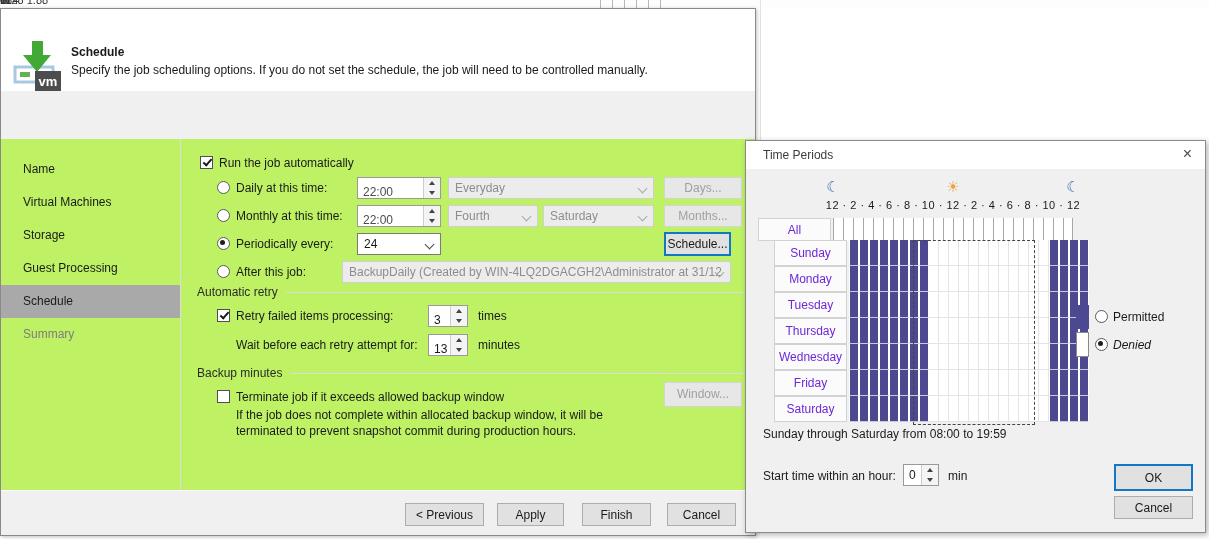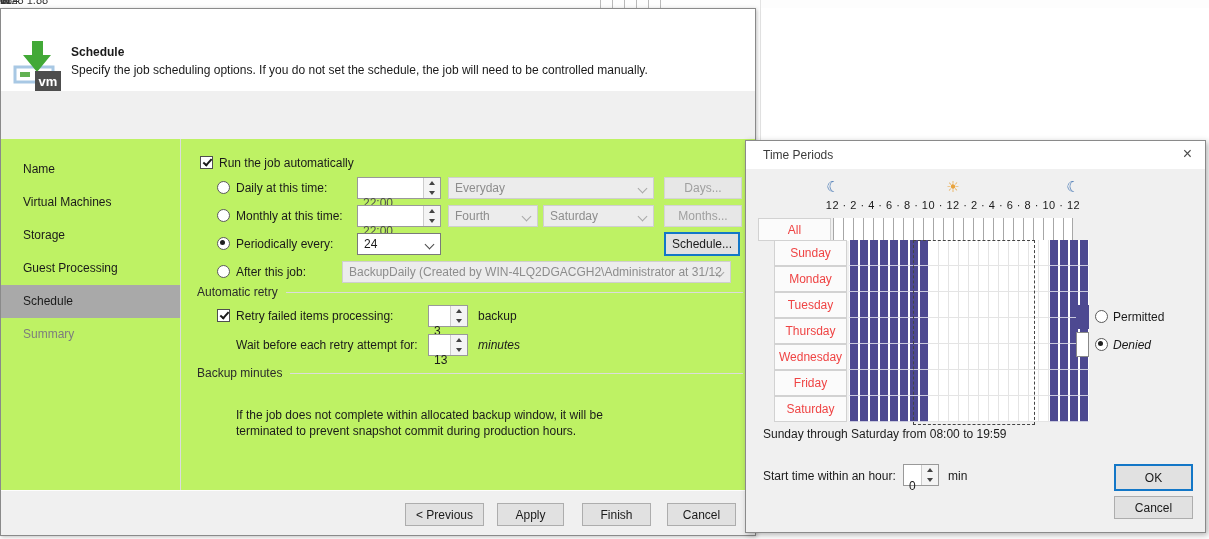--- a/index.html
+++ b/index.html
@@ -28,21 +28,21 @@
   .cb.checked::after{content:"";position:absolute;left:2px;top:2px;width:7px;height:3px;border-left:2px solid #1a1a1a;border-bottom:2px solid #1a1a1a;transform:rotate(-48deg);}
   .rd{position:relative;width:13px;height:13px;background:#fff;border:1px solid #5a5a5a;border-radius:50%;box-sizing:border-box;display:inline-block;}
   .rd.selected::after{content:"";position:absolute;left:2px;top:2px;width:5px;height:5px;border-radius:50%;background:#1f1f1f;}
 
   .dd{position:absolute;height:22px;box-sizing:border-box;background:#fff;border:1px solid #7a7a7a;line-height:20px;padding:0 20px 0 6px;overflow:hidden;white-space:nowrap;}
   .dd .chev{position:absolute;right:7px;top:7px;width:6px;height:6px;border-right:1px solid #4a4a4a;border-bottom:1px solid #4a4a4a;transform:rotate(45deg);}
   .dd.dis{background:#ececec;border-color:#cfcfcf;color:#8d8d8d;}
   .dd.dis .chev{border-color:#a8a8a8;}
 
   .spin{position:absolute;height:22px;box-sizing:border-box;background:#fff;border:1px solid #999;}
-  .spin .val{position:absolute;left:5px;top:14px;color:#4c4c4c;}
+  .spin .val{position:absolute;left:5px;top:3px;color:#4c4c4c;}
   .spin .arrows{position:absolute;right:0;top:0;bottom:0;width:16px;border-left:1px solid #ccc;display:flex;flex-direction:column;}
   .sa{flex:1;background:#f4f4f4;display:flex;align-items:center;justify-content:center;}
   .sa.up::after{content:"";border-left:3px solid transparent;border-right:3px solid transparent;border-bottom:4px solid #444;}
   .sa.down::after{content:"";border-left:3px solid transparent;border-right:3px solid transparent;border-top:4px solid #444;}
 
   .btn{position:absolute;box-sizing:border-box;background:#e1e1e1;border:1px solid #adadad;text-align:center;color:#1a1a1a;font-family:"Liberation Sans",sans-serif;font-size:12px;}
   .btn.dis{background:#e7e7e7;border-color:#d4d4d4;color:#a0a0a0;}
   .btn.focused{border:2px solid #1377c7;}
 
   
@@ -72,21 +72,21 @@
   .wiz-footer .btn:nth-of-type(4){left:666px;width:69px;}
 
   
   .tp{left:745px;top:140px;width:461px;height:393px;box-shadow:2px 2px 6px rgba(0,0,0,.3);}
   .tp-body{position:absolute;left:0;top:28px;right:0;bottom:0;}
   .sky-icon{position:absolute;top:10px;width:20px;text-align:center;font-size:15px;line-height:16px;}
   .sky-icon.moon{color:#4a7ab5;}
   .sky-icon.sun{color:#e8a33d;}
   .hour-scale{position:absolute;left:77px;top:30px;width:260px;text-align:center;font-size:11px;color:#1a1a1a;white-space:nowrap;letter-spacing:.5px;}
   .tp-allrow{position:absolute;left:12px;top:49px;display:flex;}
-  .alab,.dlab{width:73px;box-sizing:border-box;background:#fbfbfb;border:1px solid #d2d2d2;display:flex;align-items:center;justify-content:center;color:#ef4444;}
+  .alab,.dlab{width:73px;box-sizing:border-box;background:#fbfbfb;border:1px solid #d2d2d2;display:flex;align-items:center;justify-content:center;color:#6d28d9;}
   .alab{height:23px;}
   .ticks{display:flex;margin-left:2px;}
   .tick{width:10px;height:23px;box-sizing:border-box;border-left:1px solid #a7a7a7;background:#fff;}
   .tick:last-child{border-right:1px solid #a7a7a7;}
   .tp-days{position:absolute;left:12px;top:72px;}
   .day-row{display:flex;height:26px;}
   .dlab{height:26px;margin-top:-1px;margin-left:16px;}
   .cells{display:flex;margin-left:2px;margin-top:-1px;}
   .cell{width:10px;height:26px;box-sizing:border-box;}
   .cell.p{border-left:1px solid #fff;border-right:1px solid #fff;border-bottom:1px solid #c9c9dd;}
@@ -196,21 +196,21 @@
           </span>
           <span class="btn dis" style="left:447px;top:0;width:78px;height:22px;line-height:20px;">Months...</span>
         </div>
 
         <div class="row" style="left:35px;top:94px;right:10px;">
           <span class="rd selected"></span>
           <span class="lbl">Periodically every:</span>
           <span class="dd" style="left:140px;top:0;width:84px;">
             <span>24</span><span class="chev"></span>
           </span>
-          <span class="btn focused" style="left:447px;top:-1px;width:76px;height:24px;line-height:20px;">Schedule...</span>
+          <span class="btn focused" style="left:447px;top:-1px;width:67px;height:24px;line-height:20px;">Schedule...</span>
         </div>
 
         <div class="row" style="left:35px;top:122px;right:10px;">
           <span class="rd"></span>
           <span class="lbl">After this job:</span>
           <span class="dd dis" style="left:125px;top:0;width:389px;">
             <span>BackupDaily (Created by WIN-4LQ2DGACGH2\Administrator at 31/12</span><span class="chev"></span>
           </span>
         </div>
 
@@ -221,37 +221,42 @@
         <div class="row" style="left:35px;top:166px;right:10px;">
           <span class="cb checked"></span>
           <span class="lbl">Retry failed items processing:</span>
           <span class="spin" style="left:211px;top:0;width:40px;">
             <span class="val" style="color:#1a1a1a;">3</span>
             <span class="arrows">
                 <span class="sa up"></span>
                 <span class="sa down"></span>
               </span>
           </span>
-          <span class="lbl" style="left:261px;">backup</span>
+          <span class="lbl" style="left:261px;">times</span>
         </div>
         <div class="row" style="left:35px;top:195px;right:10px;">
           <span class="lbl">Wait before each retry attempt for:</span>
           <span class="spin" style="left:211px;top:0;width:40px;">
             <span class="val" style="color:#1a1a1a;">13</span>
             <span class="arrows">
                 <span class="sa up"></span>
                 <span class="sa down"></span>
               </span>
           </span>
-          <span class="lbl" style="left:261px;font-style:italic;">minutes</span>
+          <span class="lbl" style="left:261px;">minutes</span>
         </div>
 
         <div class="grp" style="top:227px;">
           <span class="gl">Backup minutes</span>
             <span class="ln"></span>
+        </div>
+        <div class="row" style="left:35px;top:247px;right:10px;">
+          <span class="cb"></span>
+          <span class="lbl">Terminate job if it exceeds allowed backup window</span>
+          <span class="btn dis" style="left:447px;top:-4px;width:78px;height:25px;line-height:23px;">Window...</span>
         </div>
         <div class="note" style="top:268px;">
           <span>If the job does not complete within allocated backup window, it will be</span><br>
           <span>terminated to prevent snapshot commit during production hours.</span>
         </div>
       </div>
     </div>
 
     <div class="wiz-footer">
 

